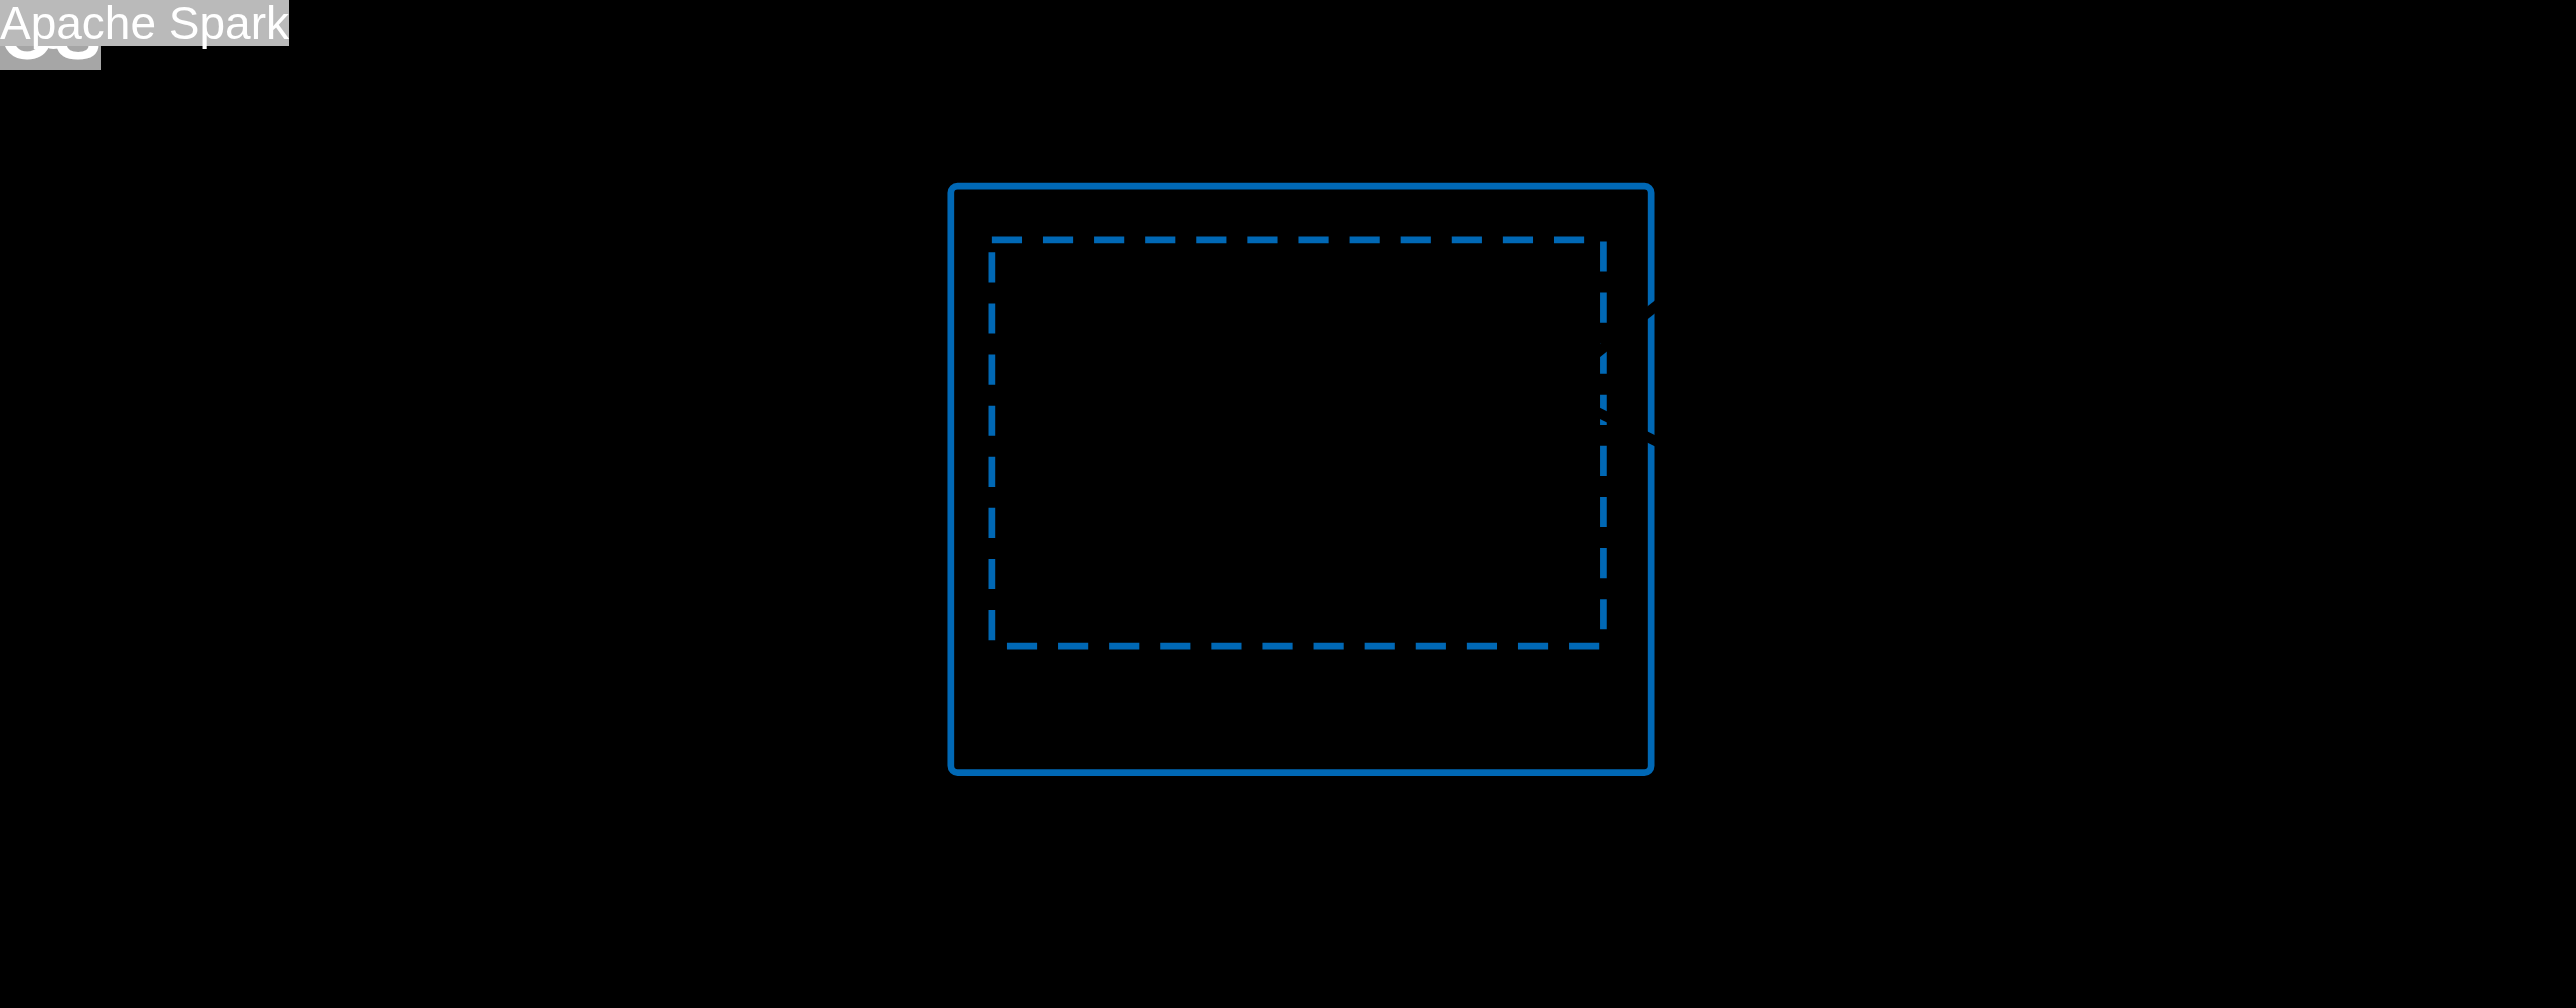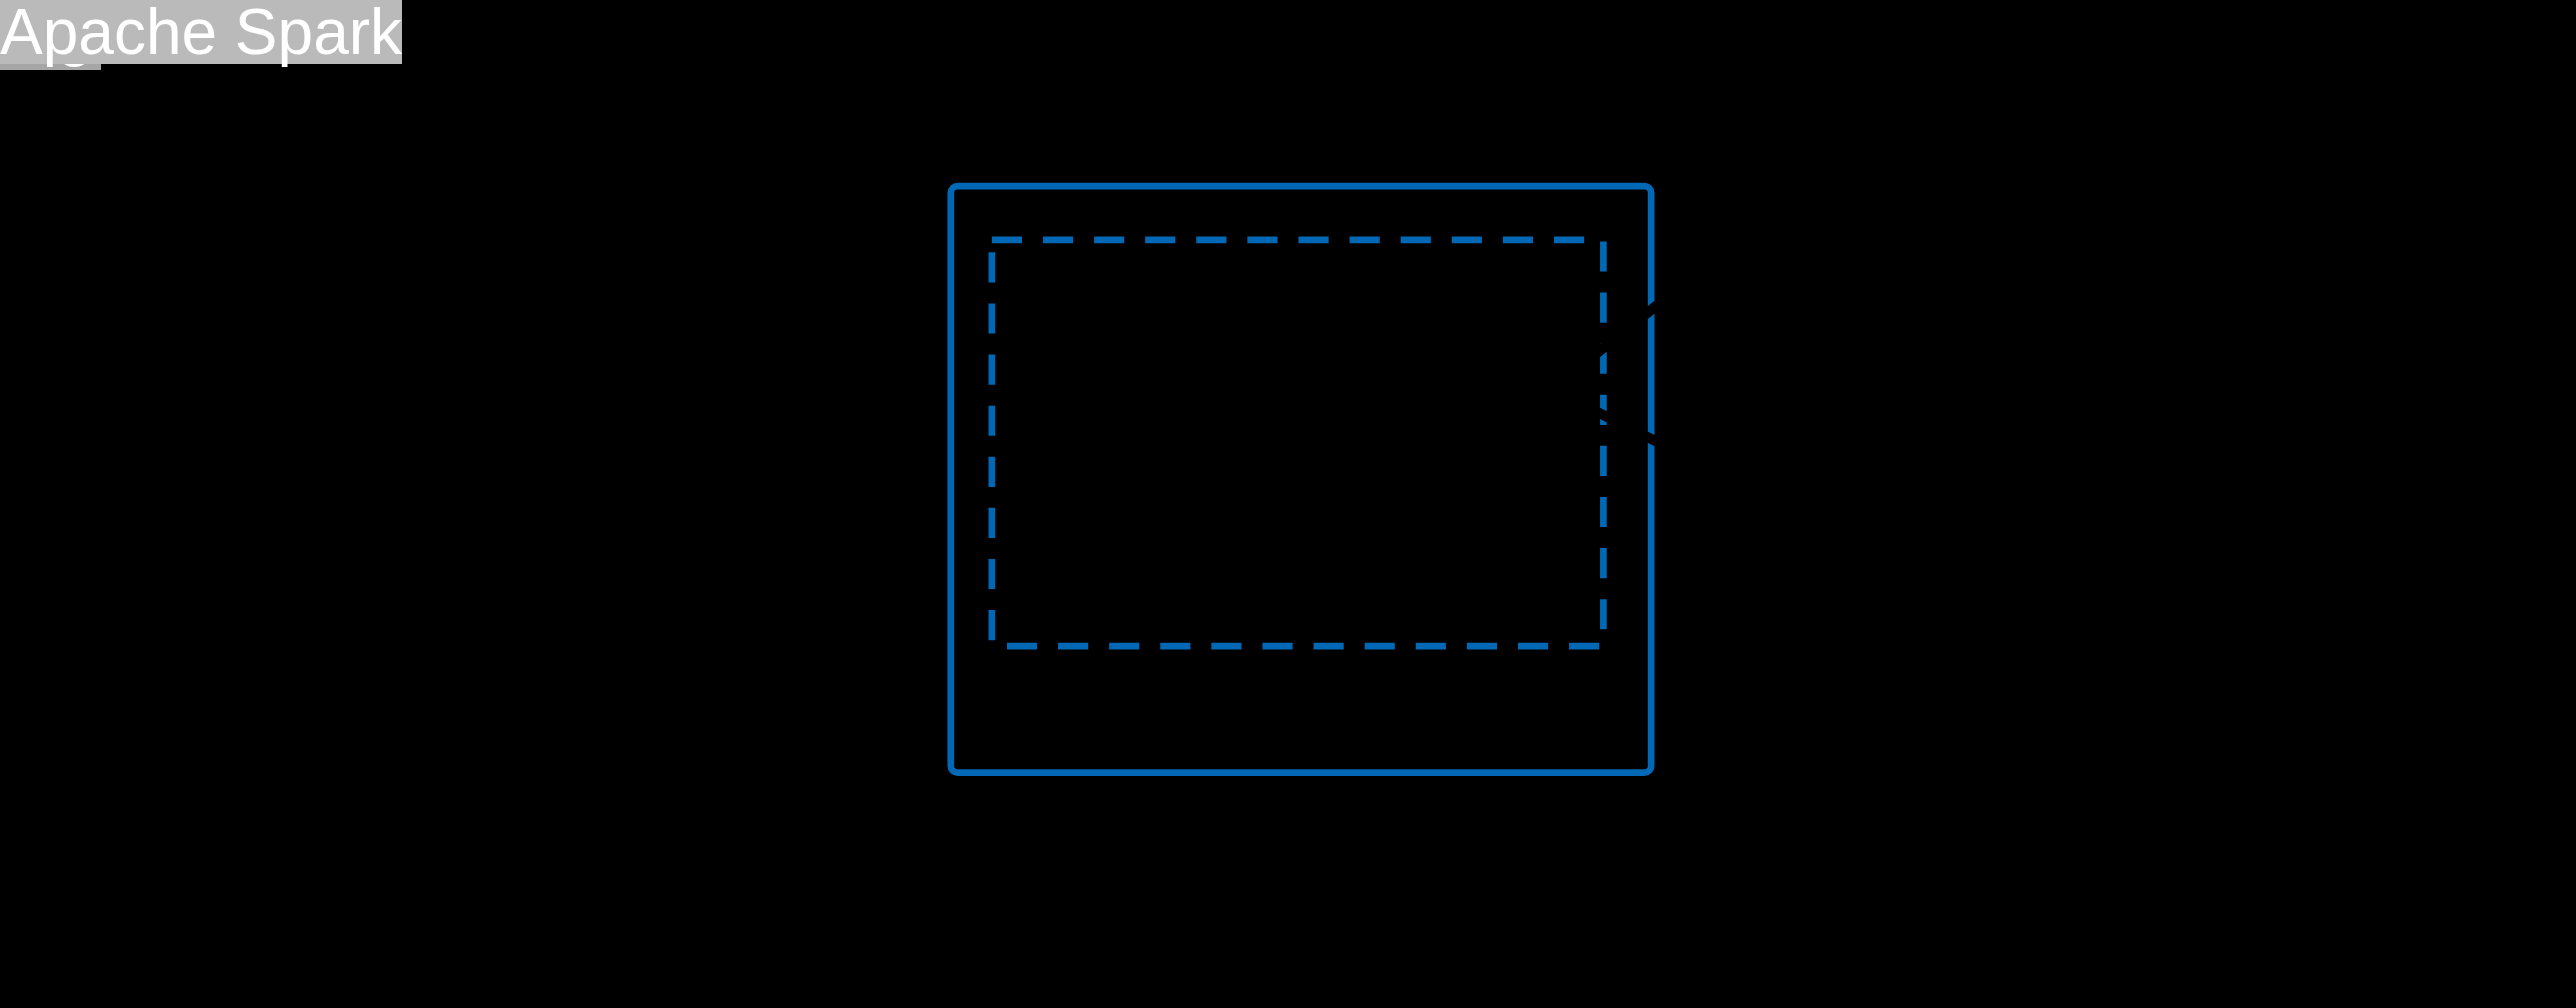--- a/index.html
+++ b/index.html
@@ -6,21 +6,21 @@
   .canvas{
     position:relative;
     width:2576px;height:1009px;
     overflow:hidden;
     background:#000;
     font-family:"Liberation Sans",sans-serif;
   }
   .box{
     position:absolute;
     display:flex;align-items:center;justify-content:center;
-    font-size:64px;line-height:1;white-space:nowrap;
+    font-size:46px;line-height:1;white-space:nowrap;
   }
   .sgx-box      {left:0;     top:501; width:625; height:225; color:#fff;}
   .app-box      {left:1226;  top:351; width:626; height:225; color:#000;}
   .libos-box    {left:1238;  top:649; width:625; height:227; color:#fff;}
   .os-box       {left:1130;  top:979; width:845; height:225; color:#fff; font-weight:bold; font-size:70px;}
   .userapps-box {left:2406;  top:0;   width:669; height:228; color:#000;}
   .bigdl-box    {left:2406;  top:270; width:669; height:227; color:#fff;}
   .spark-box    {left:2406;  top:568; width:669; height:230; color:#fff;}
   svg.layer{position:absolute;left:0;top:0;width:2576px;height:1009px;}
   .borders-layer{z-index:1;}

